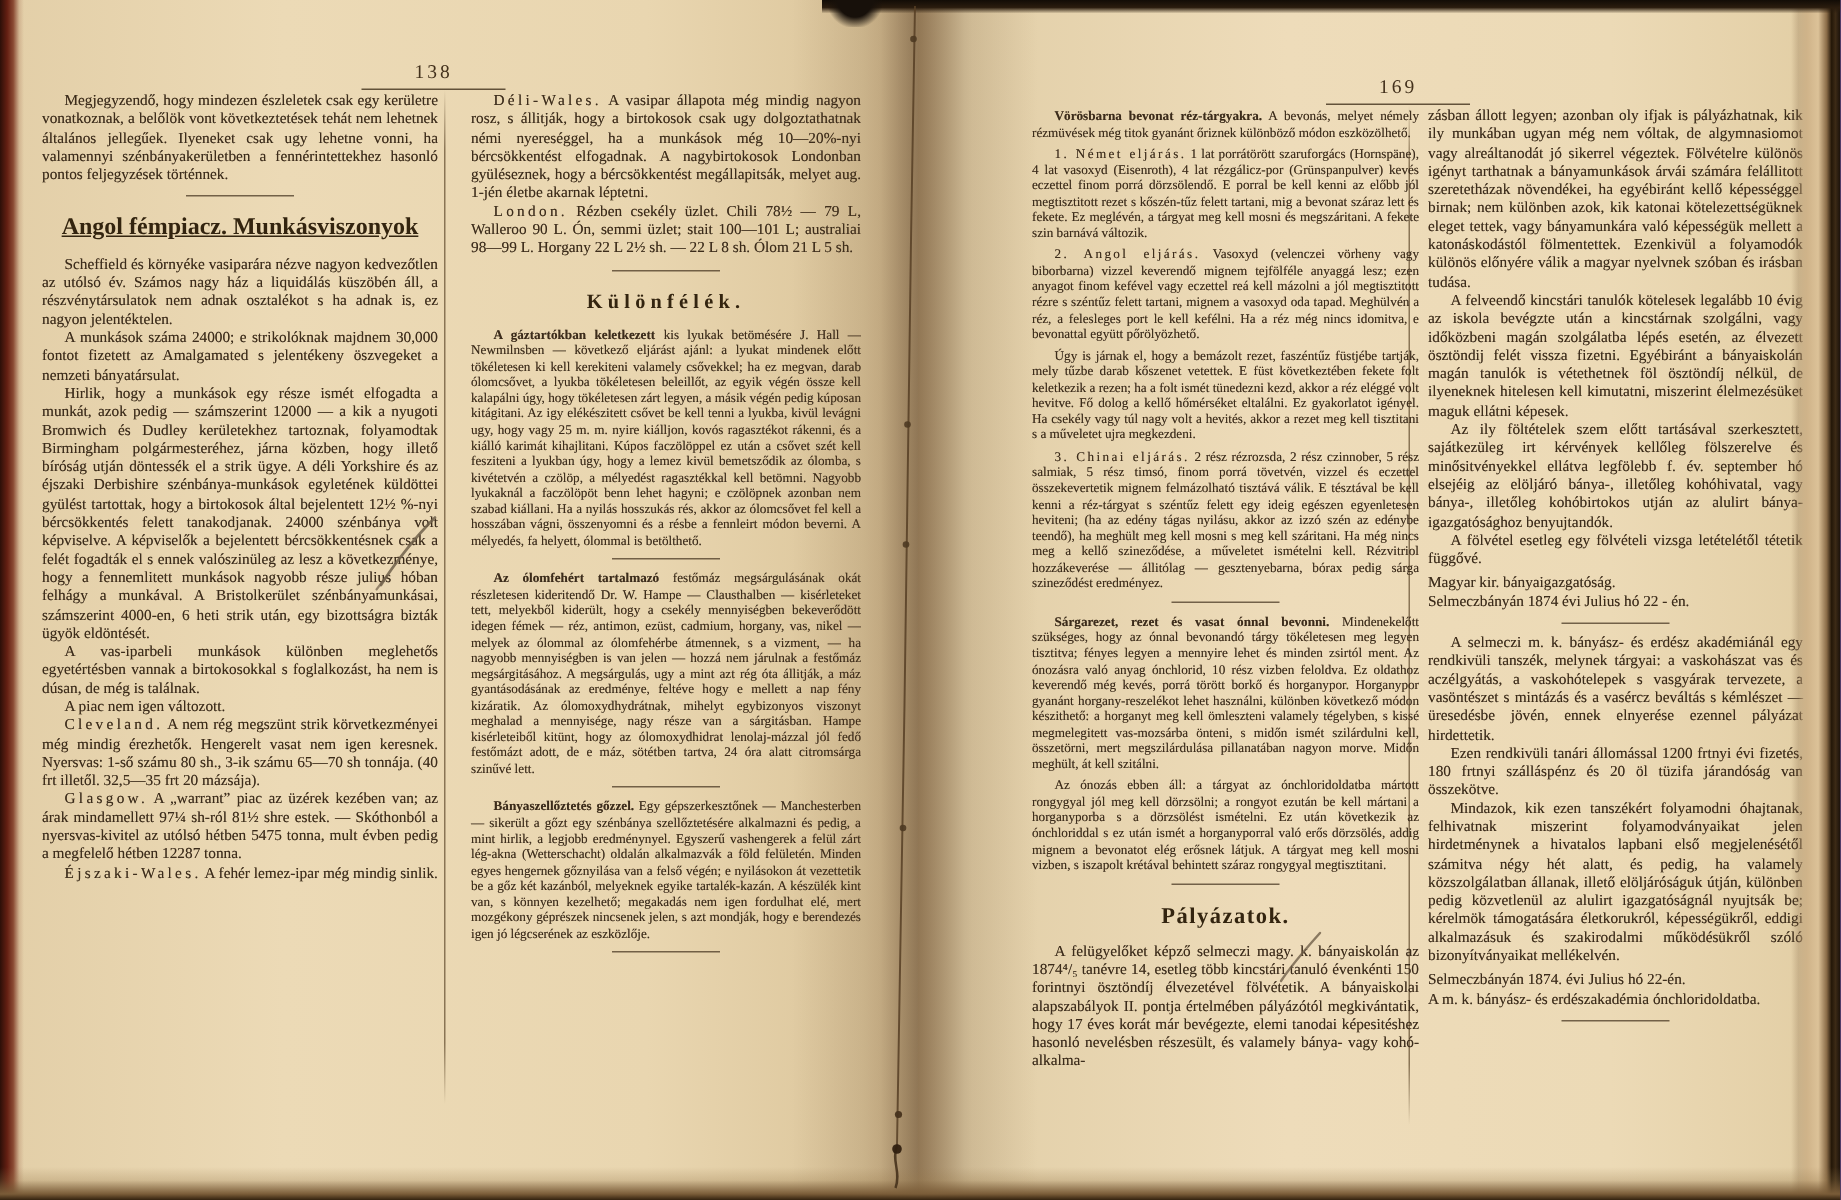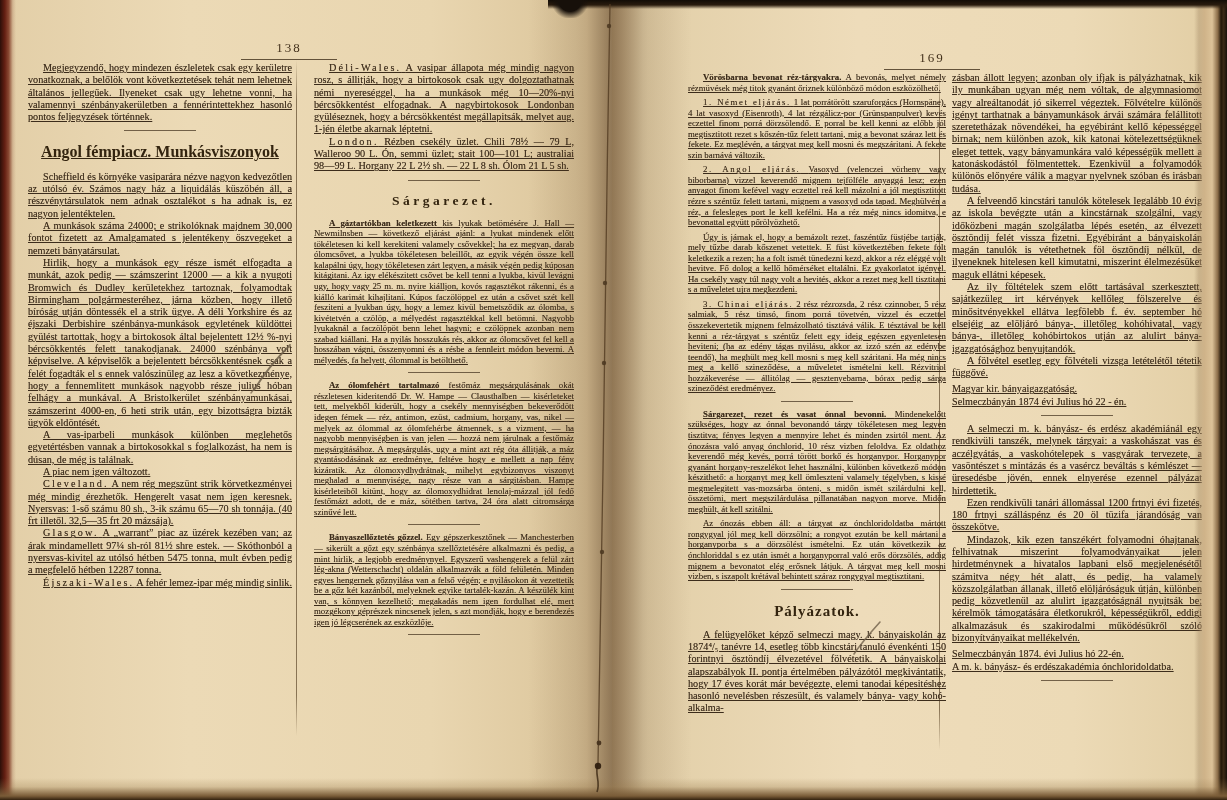--- a/index.html
+++ b/index.html
@@ -15,21 +15,21 @@
   .pn-l{top:40px;left:233px;width:96px;}
   .pn-r{top:50px;left:272px;width:96px;}
   .col{position:absolute;text-align:justify;}
   .col-l1{left:20px;top:62px;width:264px;}
   .col-l2{left:306px;top:62px;width:260px;}
   .col-r1{left:76px;top:72px;width:258px;}
   .col-r2{left:340px;top:72px;width:250px;}
   .colrule{position:absolute;width:1px;background:linear-gradient(to bottom,rgba(104,82,52,0),rgba(104,82,52,.75) 6%,rgba(104,82,52,.75) 94%,rgba(104,82,52,0));}
   .cr-l{left:288px;top:60px;height:676px;}
   .cr-r{left:327px;top:70px;height:680px;}
-  p{margin:0;text-decoration:underline;}
+  p{margin:0;}
   .b{font-size:10.2px;line-height:12.3px;text-shadow:0 0 .4px rgba(60,44,27,.55);}
   .sm{font-size:8.8px;line-height:10.55px;text-shadow:0 0 .3px rgba(60,44,27,.5);}
   .ind{text-indent:15px;}
   .city{letter-spacing:2.2px;}
   .blead{font-weight:700;}
   .sperr{letter-spacing:1.6px;}
   .h-main{font-size:16px;line-height:1.15;font-weight:700;text-align:center;margin:12px 0 9px;color:#33240f;text-decoration:underline;}
   .h-kulon{font-size:13.5px;font-weight:700;letter-spacing:3.5px;text-align:center;margin:12px 0 9px;color:#33240f;}
   .h-paly{font-size:15px;font-weight:700;letter-spacing:1px;text-align:center;margin:13px 0 9px;color:#33240f;}
   .sep{width:72px;height:0;border-top:1px solid rgba(62,46,26,.7);margin:7px auto;}
@@ -71,21 +71,21 @@
       <p class="b ind"><span>A piac nem igen változott.</span></p>
       <p class="b ind"><span class="city">Cleveland.</span> <span>A nem rég megszünt strik körvetkezményei még mindig érezhetők. Hengerelt vasat nem igen keresnek. Nyersvas: 1-ső számu 80 sh., 3-ik számu 65—70 sh tonnája. (40 frt illetől. 32,5—35 frt 20 mázsája).</span></p>
       <p class="b ind"><span class="city">Glasgow.</span> <span>A „warrant” piac az üzérek kezében van; az árak mindamellett 97¼ sh-ról 81½ shre estek. — Skóthonból a nyersvas-kivitel az utólsó hétben 5475 tonna, mult évben pedig a megfelelő hétben 12287 tonna.</span></p>
       <p class="b ind"><span class="city">Éjszaki-Wales.</span> <span>A fehér lemez-ipar még mindig sinlik.</span></p>
     </div>
 
     <div class="col col-l2">
       <p class="b ind"><span class="city">Déli-Wales.</span> <span>A vasipar állapota még mindig nagyon rosz, s állitják, hogy a birtokosok csak ugy dolgoztathatnak némi nyereséggel, ha a munkások még 10—20%-nyi bércsökkentést elfogadnak. A nagybirtokosok Londonban gyüléseznek, hogy a bércsökkentést megállapitsák, melyet aug. 1-jén életbe akarnak léptetni.</span></p>
       <p class="b ind"><span class="city">London.</span> <span>Rézben csekély üzlet. Chili 78½ — 79 L, Walleroo 90 L. Ón, semmi üzlet; stait 100—101 L; australiai 98—99 L. Horgany 22 L 2½ sh. — 22 L 8 sh. Ólom 21 L 5 sh.</span></p>
       <div class="sep"></div>
-      <h3 class="h-kulon">Sárgarezet.</h3>
+      <h3 class="h-kulon">Különfélék.</h3>
       <p class="sm ind"><span class="blead">A gáztartókban keletkezett</span> <span>kis lyukak betömésére J. Hall — Newmilnsben — következő eljárást ajánl: a lyukat mindenek előtt tökéletesen ki kell kerekiteni valamely csővekkel; ha ez megvan, darab ólomcsővet, a lyukba tökéletesen beleillőt, az egyik végén össze kell kalapálni úgy, hogy tökéletesen zárt legyen, a másik végén pedig kúposan kitágitani. Az igy elékészitett csővet be kell tenni a lyukba, kivül levágni ugy, hogy vagy 25 m. m. nyire kiálljon, kovós ragasztékot rákenni, és a kiálló karimát kihajlitani. Kúpos faczölöppel ez után a csővet szét kell fesziteni a lyukban úgy, hogy a lemez kivül bemetsződik az ólomba, s kivétetvén a czölöp, a mélyedést ragasztékkal kell betömni. Nagyobb lyukaknál a faczölöpöt benn lehet hagyni; e czölöpnek azonban nem szabad kiállani. Ha a nyilás hosszukás rés, akkor az ólomcsővet fel kell a hosszában vágni, összenyomni és a résbe a fennleirt módon beverni. A mélyedés, fa helyett, ólommal is betölthető.</span></p>
       <div class="sep"></div>
       <p class="sm ind"><span class="blead">Az ólomfehért tartalmazó</span> <span>festőmáz megsárgulásának okát részletesen kideritendő Dr. W. Hampe — Clausthalben — kisérleteket tett, melyekből kiderült, hogy a csekély mennyiségben bekeverődött idegen fémek — réz, antimon, ezüst, cadmium, horgany, vas, nikel — melyek az ólommal az ólomfehérbe átmennek, s a vizment, — ha nagyobb mennyiségben is van jelen — hozzá nem járulnak a festőmáz megsárgitásához. A megsárgulás, ugy a mint azt rég óta állitják, a máz gyantásodásának az eredménye, feltéve hogy e mellett a nap fény kizáratik. Az ólomoxydhydrátnak, mihelyt egybizonyos viszonyt meghalad a mennyisége, nagy része van a sárgitásban. Hampe kisérleteiből kitünt, hogy az ólomoxydhidrat lenolaj-mázzal jól fedő festőmázt adott, de e máz, sötétben tartva, 24 óra alatt citromsárga szinűvé lett.</span></p>
       <div class="sep"></div>
       <p class="sm ind"><span class="blead">Bányaszellőztetés gőzzel.</span> <span>Egy gépszerkesztőnek — Manchesterben — sikerült a gőzt egy szénbánya szellőztetésére alkalmazni és pedig, a mint hirlik, a legjobb eredménynyel. Egyszerű vashengerek a felül zárt lég-akna (Wetterschacht) oldalán alkalmazvák a föld felületén. Minden egyes hengernek gőznyilása van a felső végén; e nyilásokon át vezettetik be a gőz két kazánból, melyeknek egyike tartalék-kazán. A készülék kint van, s könnyen kezelhető; megakadás nem igen fordulhat elé, mert mozgékony géprészek nincsenek jelen, s azt mondják, hogy e berendezés igen jó légcserének az eszközlője.</span></p>
       <div class="sep"></div>
     </div>
 
     <svg class="overlay-svg" width="604" height="800">
       <path d="M246,390 C254,377 268,359 282,345" stroke="rgba(112,96,74,0.85)" stroke-width="1.8" fill="none" stroke-linecap="round"></path>

